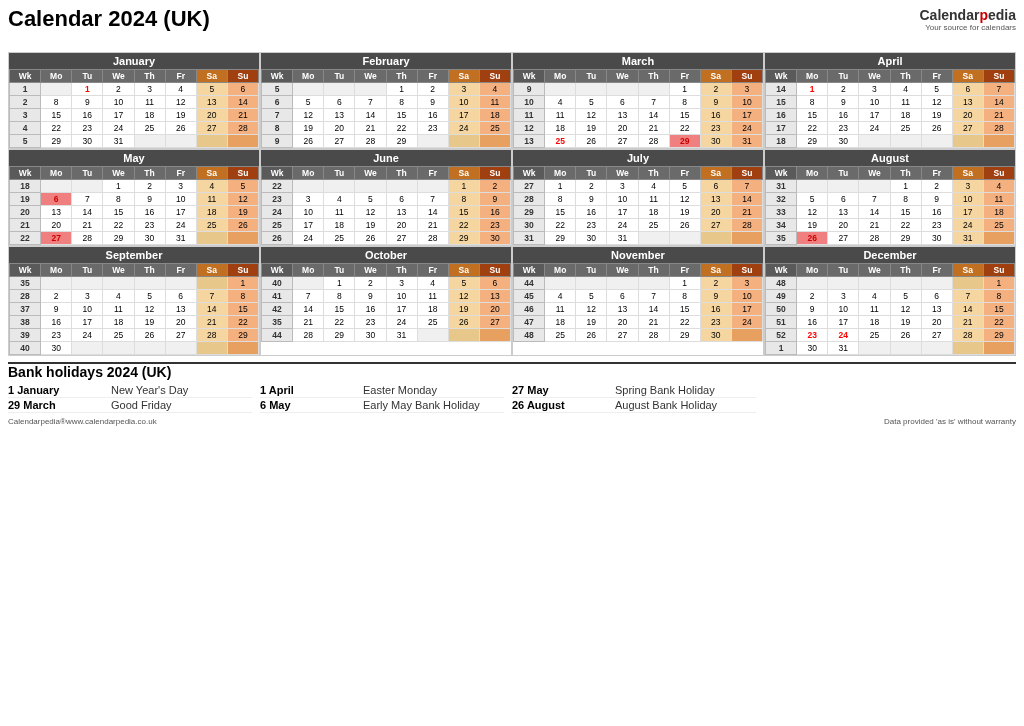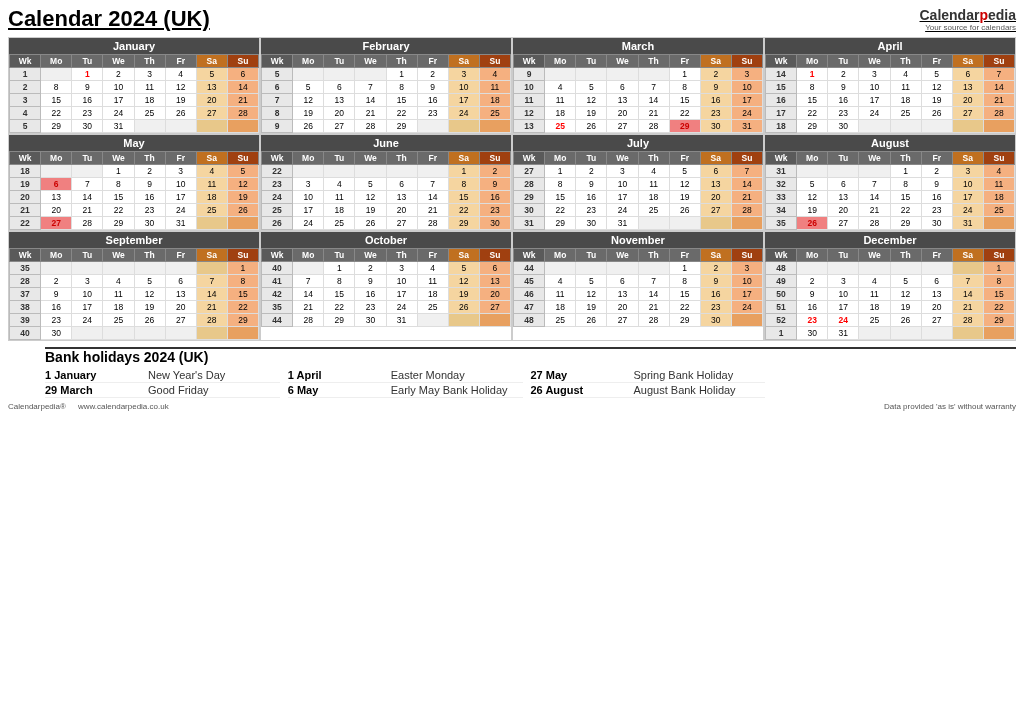--- a/index.html
+++ b/index.html
@@ -12,22 +12,21 @@
       overflow: hidden;
     }
     .page {
       width: 1024px;
       padding: 6px 8px;
     }
     .header {
       display: flex;
       justify-content: space-between;
       align-items: center;
-      margin-bottom: 5px;
-      text-decoration: underline;
+      margin-bottom: 20px;
     }
     .main-title {
       font-size: 22px;
       font-weight: bold;
       color: #000;
     }
     .logo-area {
       text-align: right;
       font-size: 9px;
       color: #555;
@@ -84,21 +83,20 @@
     .month-table td.sa { background: #f5d5a0; }
     .month-table td.su { background: #f5b080; }
     .month-table td.holiday { background: #f08080; color: #c00; font-weight: bold; }
     .month-table td.empty { background: #f0f0f0; }
     .month-table td.empty-sa { background: #e8c88a; }
     .month-table td.empty-su { background: #e8a060; }
 
     .bank-holidays-section {
       margin-top: 6px;
       border-top: 2px solid #333;
-      margin-left: 37px;
     }
     .bank-title {
       font-size: 14px;
       font-weight: bold;
       margin-bottom: 3px;
     }
     .bank-grid {
       display: grid;
       grid-template-columns: repeat(4, 1fr);
       gap: 0;
@@ -116,21 +114,21 @@
     .bank-date { font-weight: bold; min-width: 55px; }
     .bank-name { color: #333; padding-left: 44px; }
     .footer {
       display: flex;
       justify-content: space-between;
       align-items: center;
       margin-top: 4px;
       font-size: 8px;
       color: #555;
     }
-    .footer-left { display: flex; gap: 12px; }
+    .footer-left { display: flex; }
   </style>
 </head>
 <body>
 
 <div class="page">
   <div class="header">
     <div class="main-title">Calendar 2024 (UK)</div>
     <div class="logo-area">
       <div class="logo-text">
         Calendar<span>p</span>edia

